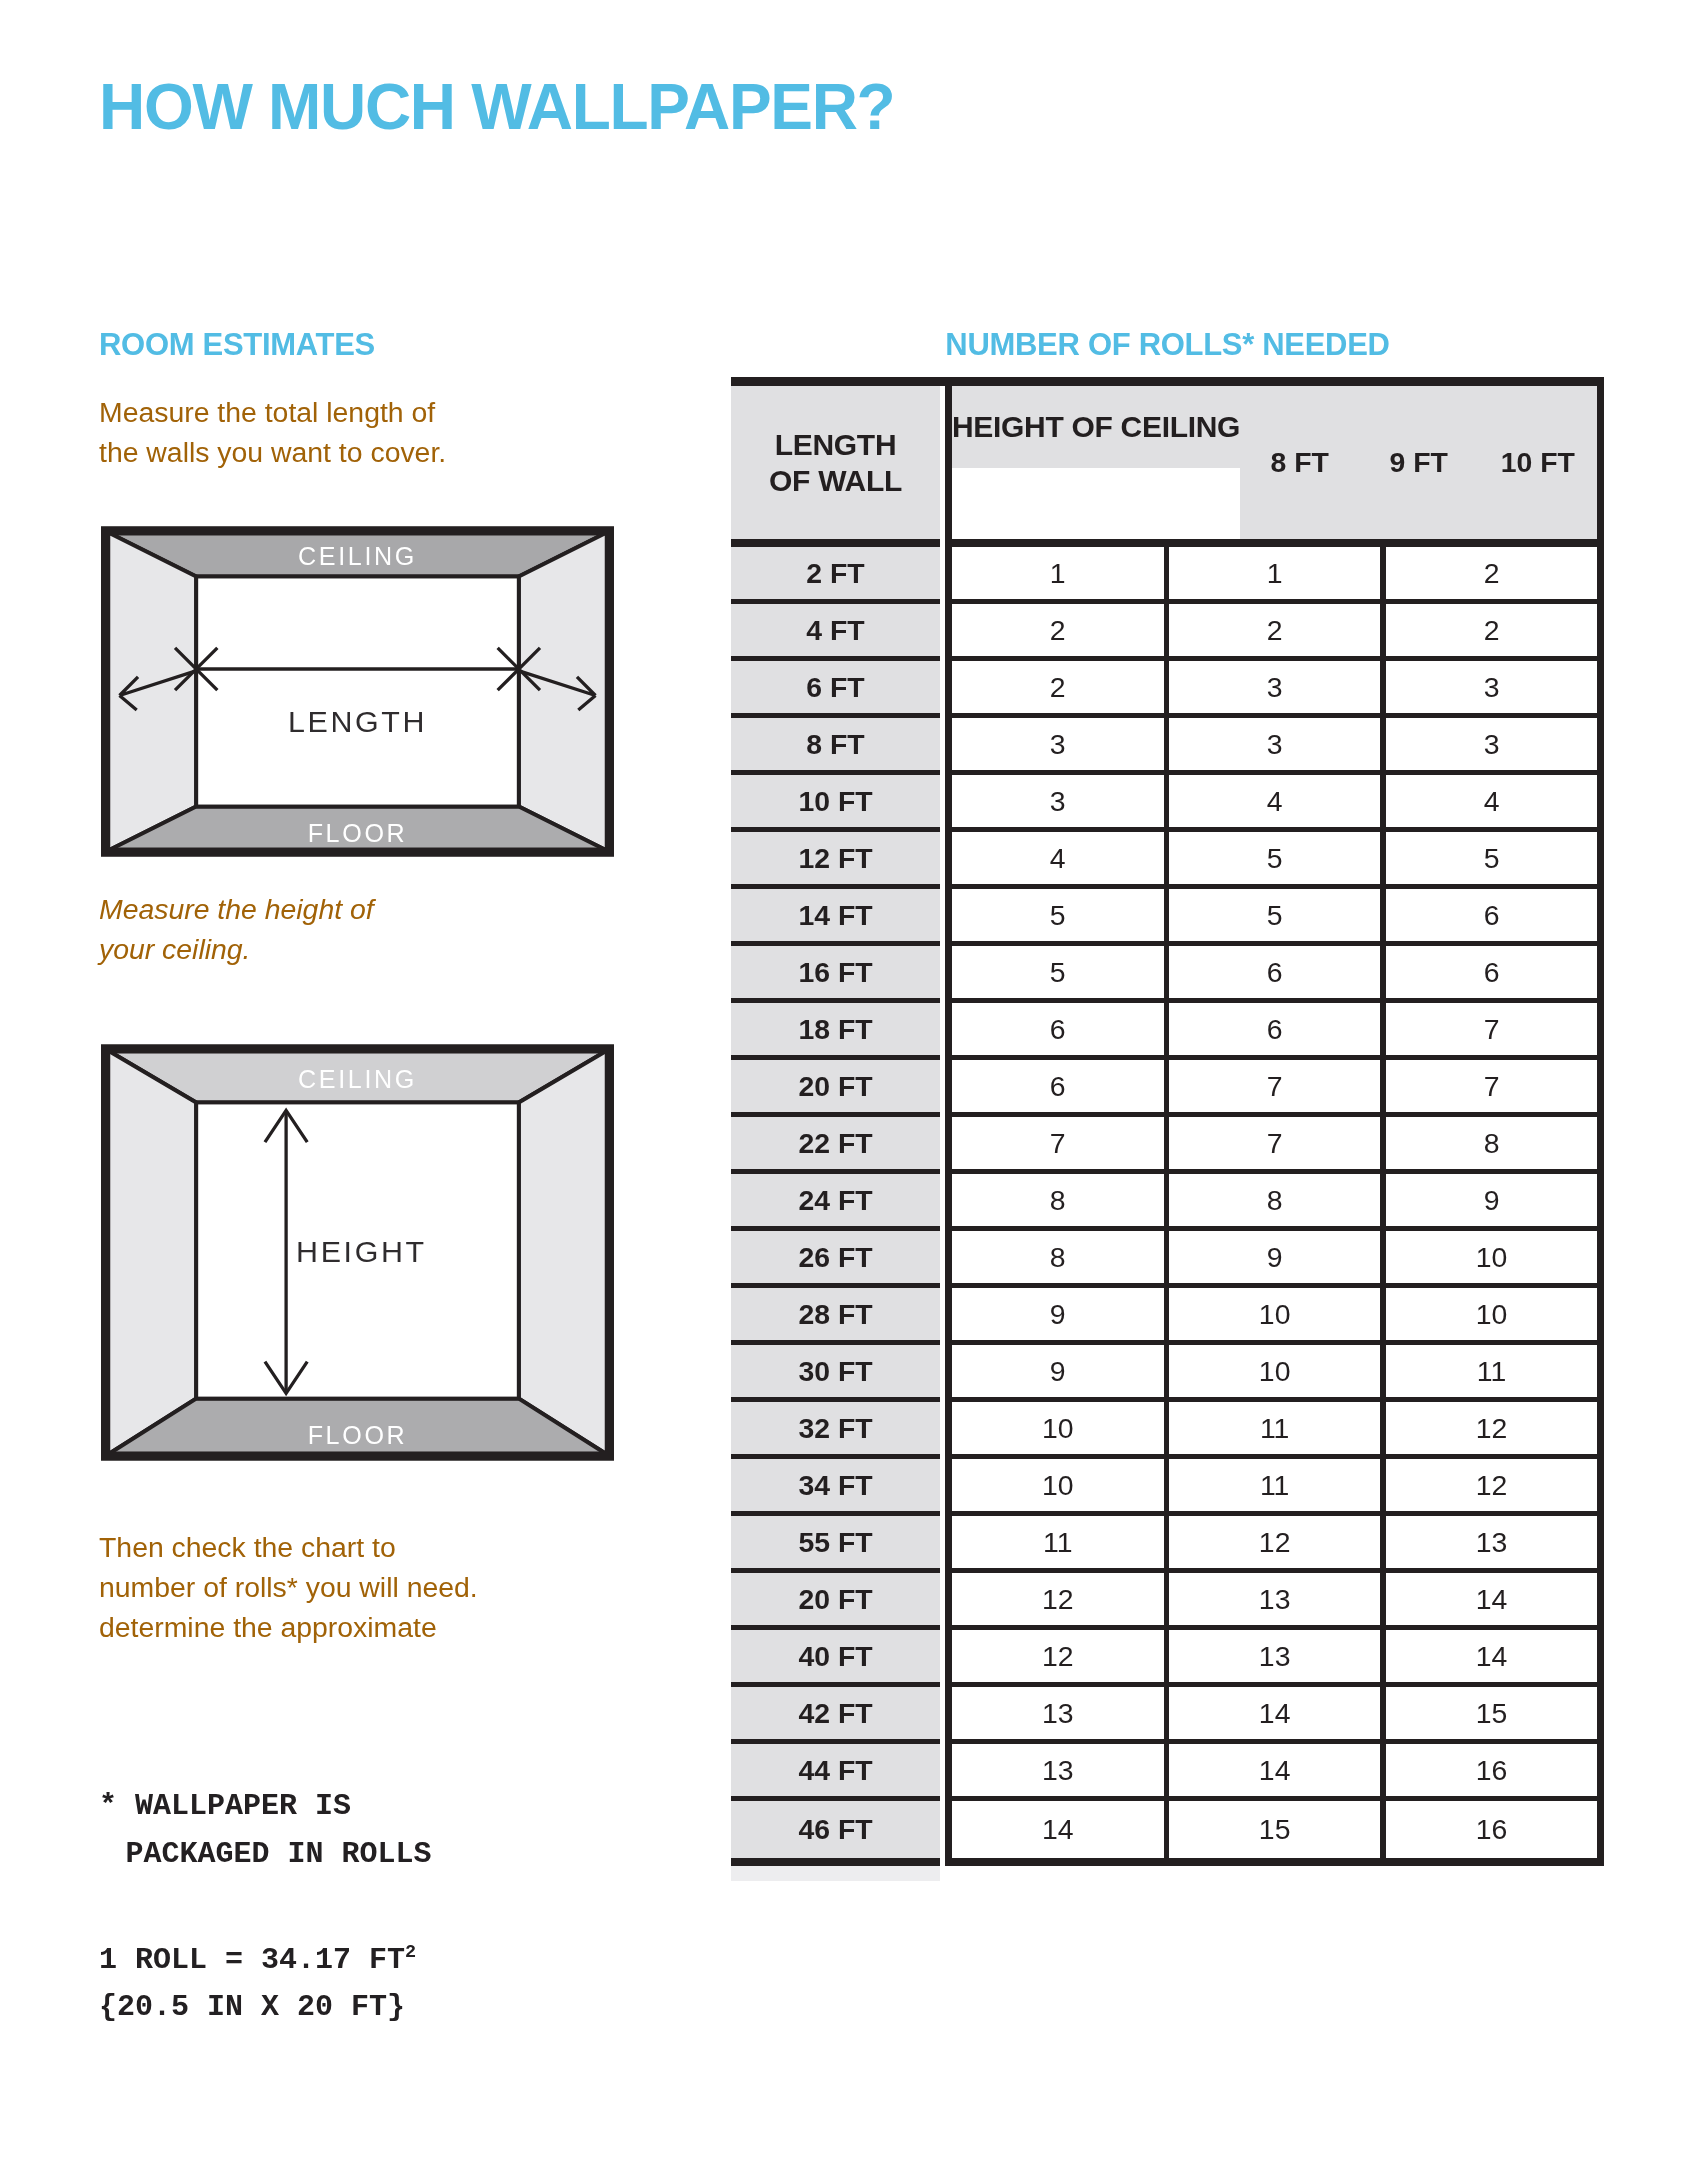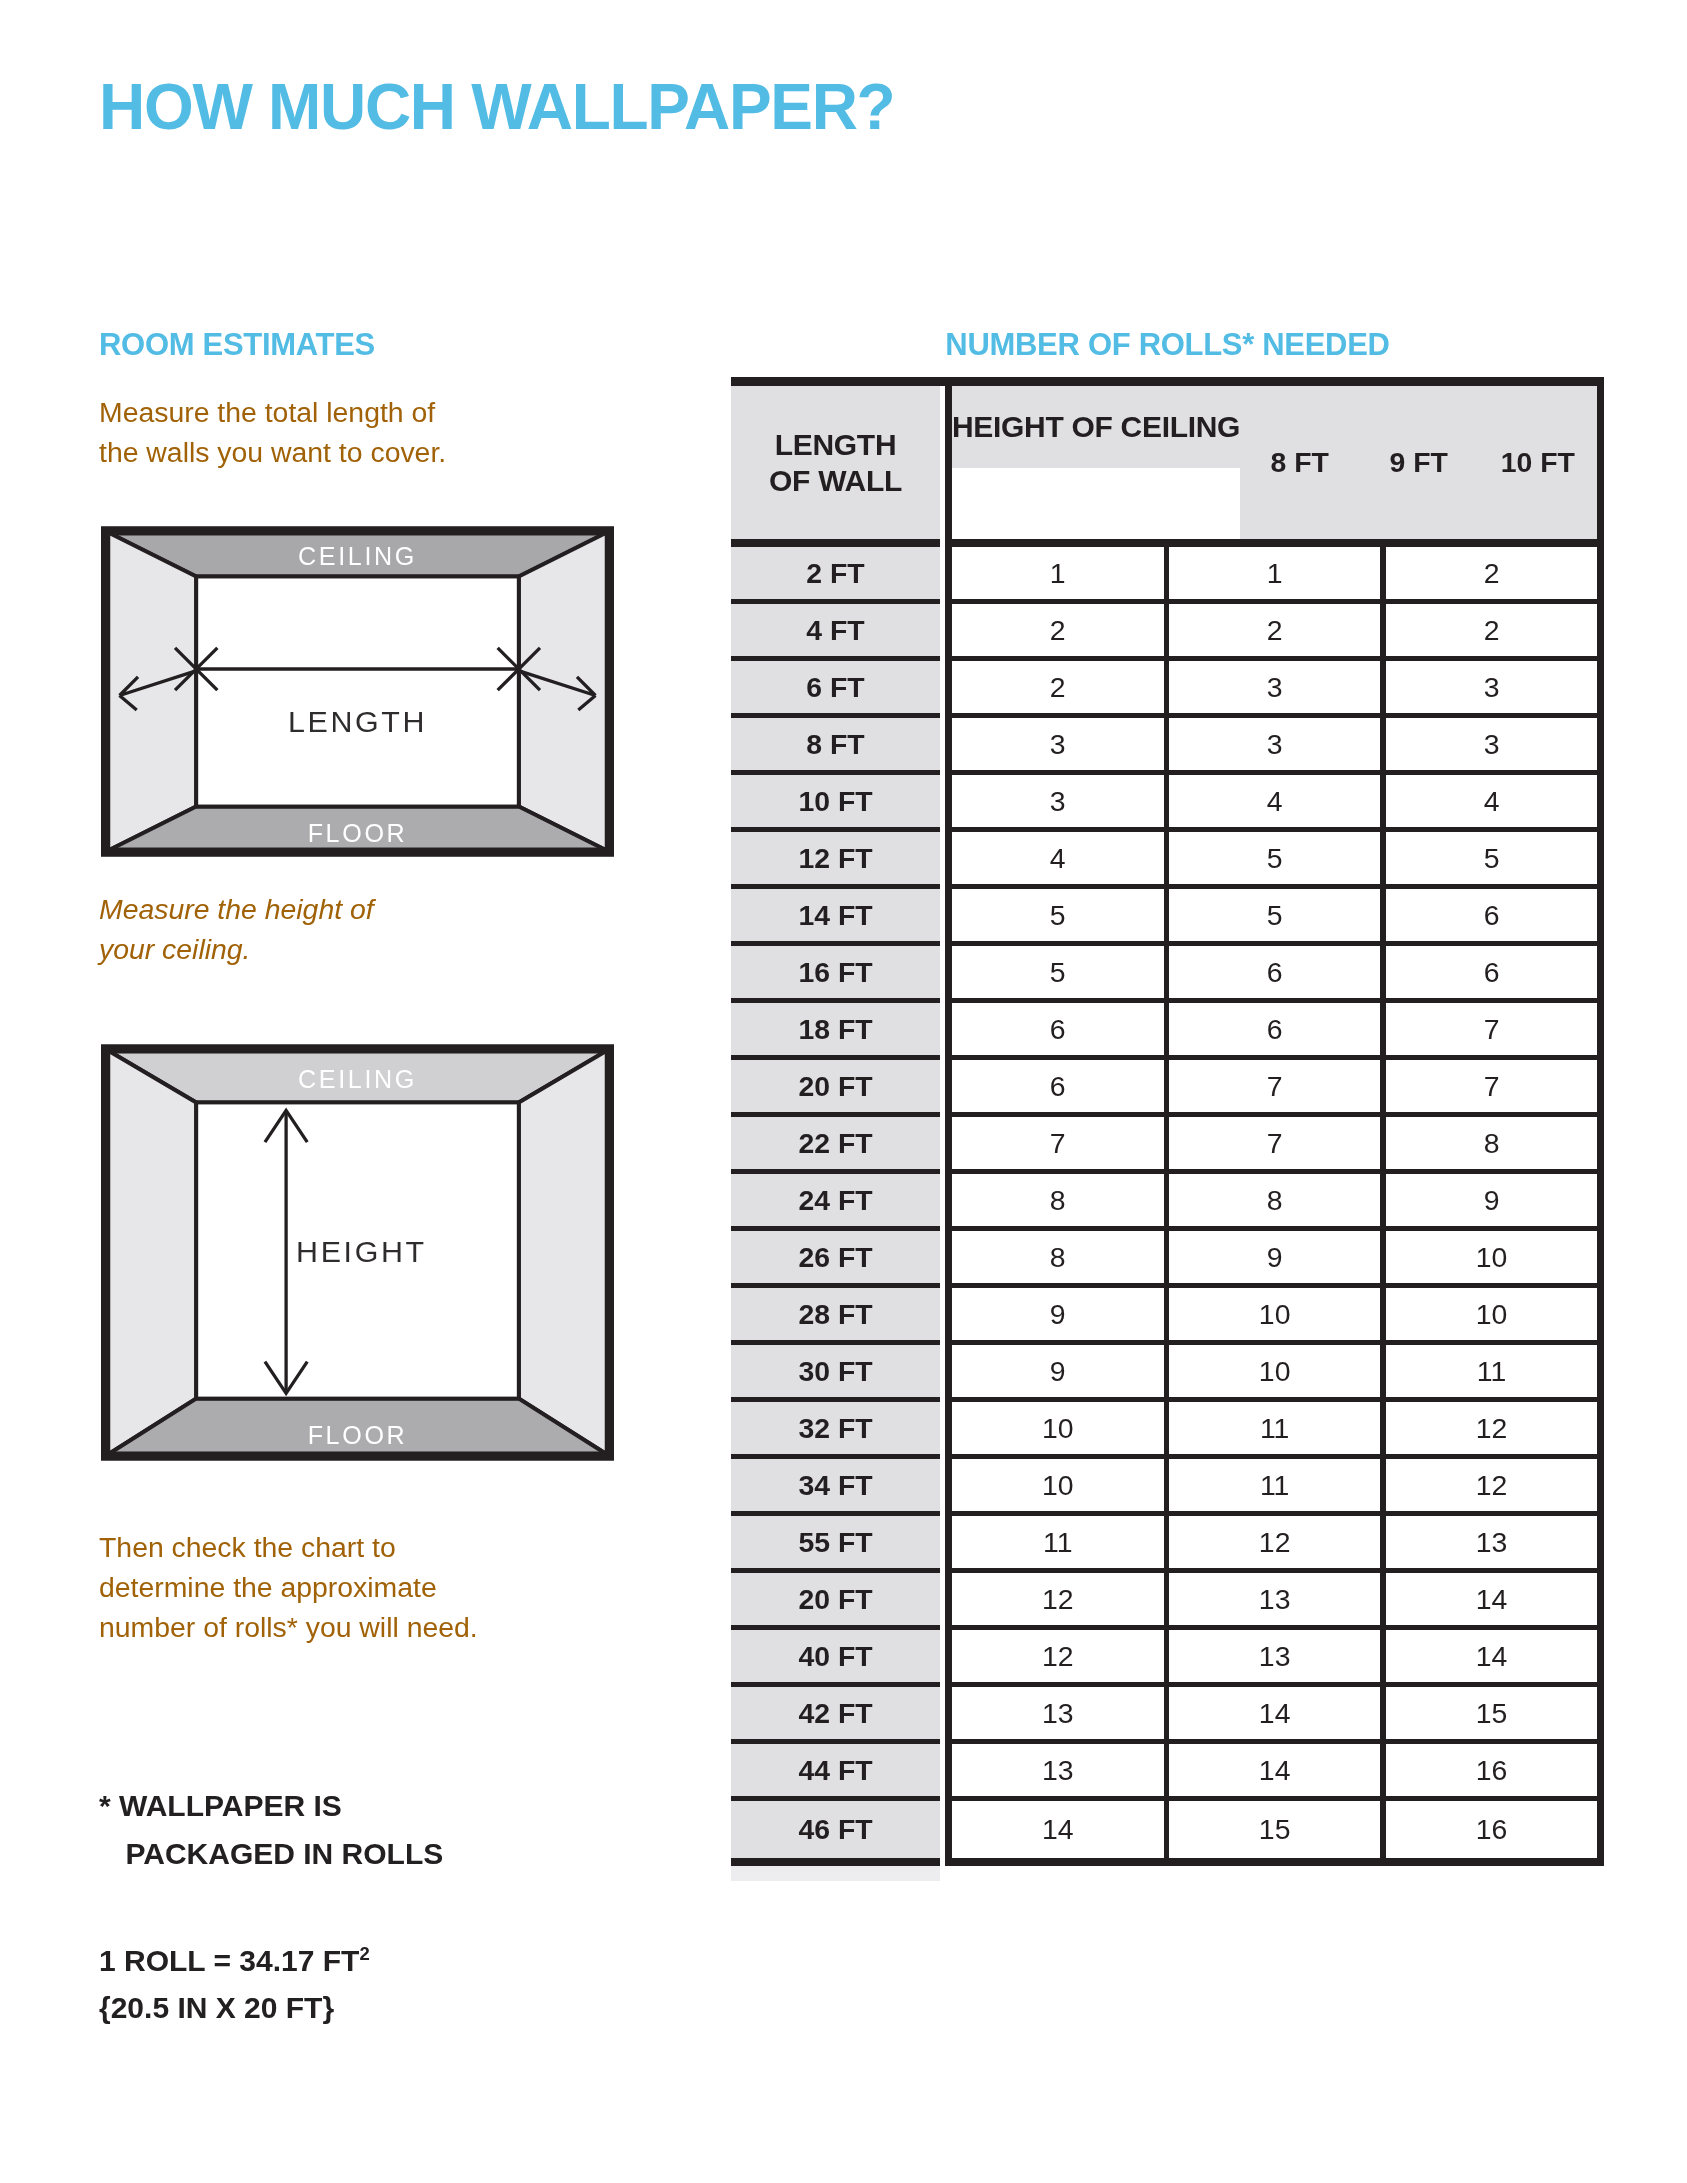--- a/index.html
+++ b/index.html
@@ -15,21 +15,21 @@
   .section-head {
     font-size:31px; font-weight:bold; letter-spacing:-0.3px; color:#52bce4;
     white-space:nowrap;
   }
   #room-estimates { left:99px; top:327px; }
   #rolls-heading { left:731px; top:327px; width:873px; text-align:center; }
   .body-text { left:99px; font-size:28.4px; line-height:40px; color:#a16207; }
   #para1 { top:392px; }
   #para2 { top:889px;font-style:italic; }
   #para3 { top:1527px; }
-  .foot-text { left:99px; font-size:30px; font-weight:bold; line-height:48px; color:#232022; }
+  .foot-text { left:99px; font-size:30px; font-weight:bold; line-height:48px; color:#232022;font-family:Liberation Mono, monospace; }
   #footnote { top:1782px; }
   #footnote .indent { padding-left:26.5px; }
   #rollinfo { top:1937px; line-height:47px; }
   #rollinfo sup { font-size:18.5px; vertical-align:super; line-height:0; }
 
   
   #rolls-table { left:731px; top:377px; width:873px; }
   .topbar { height:9.3px; background:#231f20; }
   .thead { display:flex; height:153px; }
   .hlabel {
@@ -132,22 +132,22 @@
       <path d="M124,74 L140,50 L156,74"></path>
       <path d="M124,240 L140,264 L156,240"></path>
     </g>
     <text class="dg-white" x="194" y="33" text-anchor="middle">CEILING</text>
     <text class="dg-white" x="194" y="302" text-anchor="middle">FLOOR</text>
     <text class="dg-label" x="197" y="165" text-anchor="middle">HEIGHT</text>
   </svg>
 
   <div id="para3" class="abs body-text">
     <div>Then check the chart to</div>
+    <div>number of rolls* you will need.</div>
     <div>determine the approximate</div>
-    <div>number of rolls* you will need.</div>
   </div>
 
   <div id="footnote" class="abs foot-text">
     <div>* WALLPAPER IS</div>
     <div class="indent">PACKAGED IN ROLLS</div>
   </div>
 
   <div id="rollinfo" class="abs foot-text">
     <div><span>1 ROLL = 34.17 FT</span><sup>2</sup></div>
     <div>{20.5 IN X 20 FT}</div>

